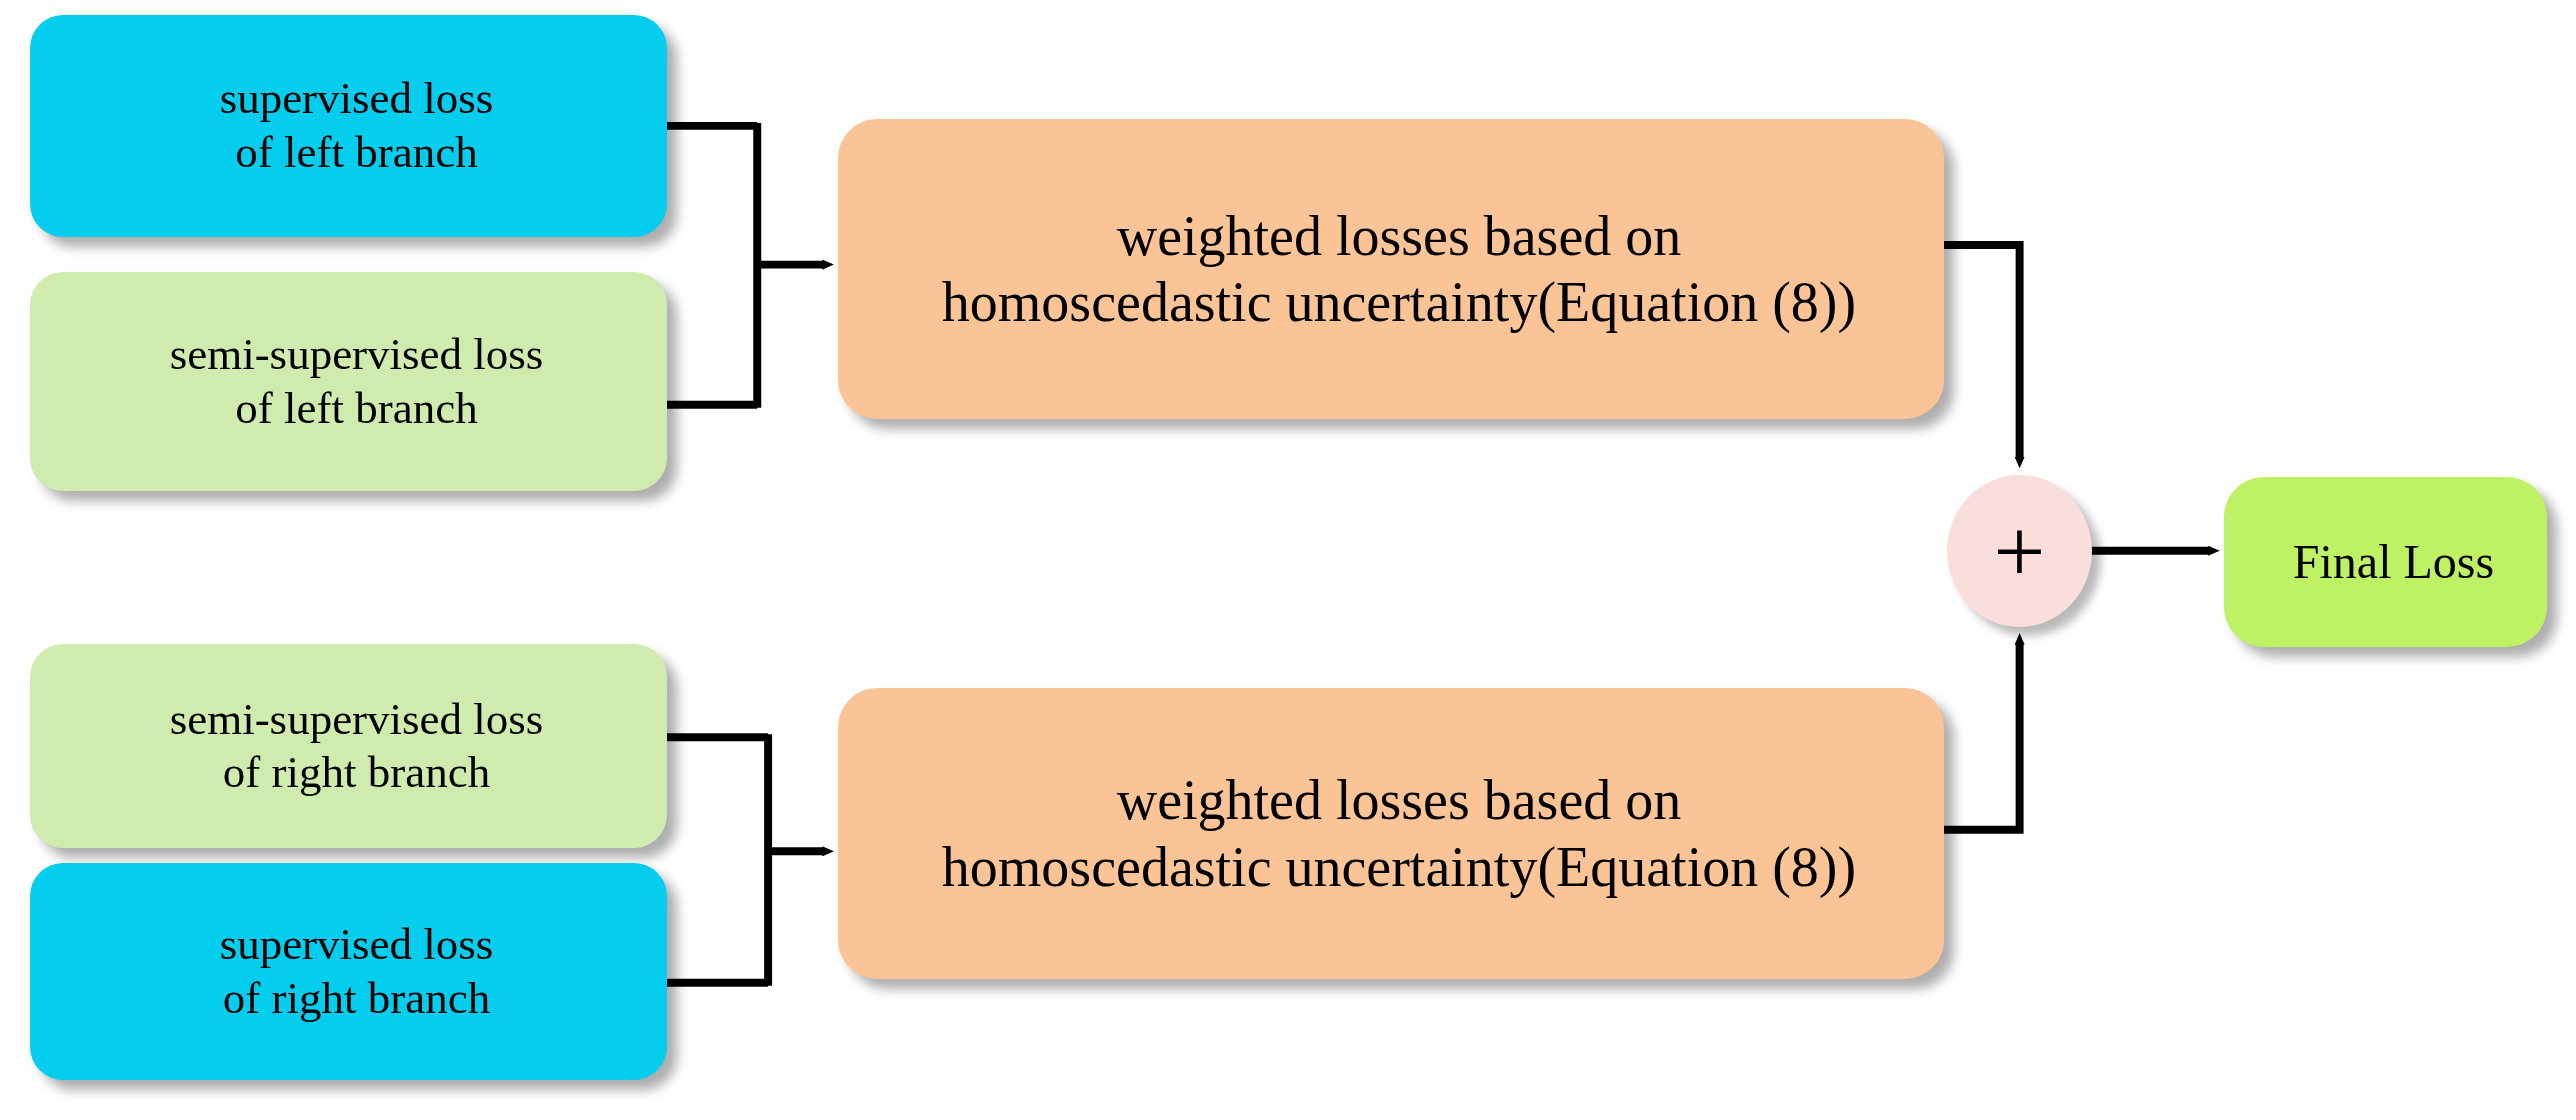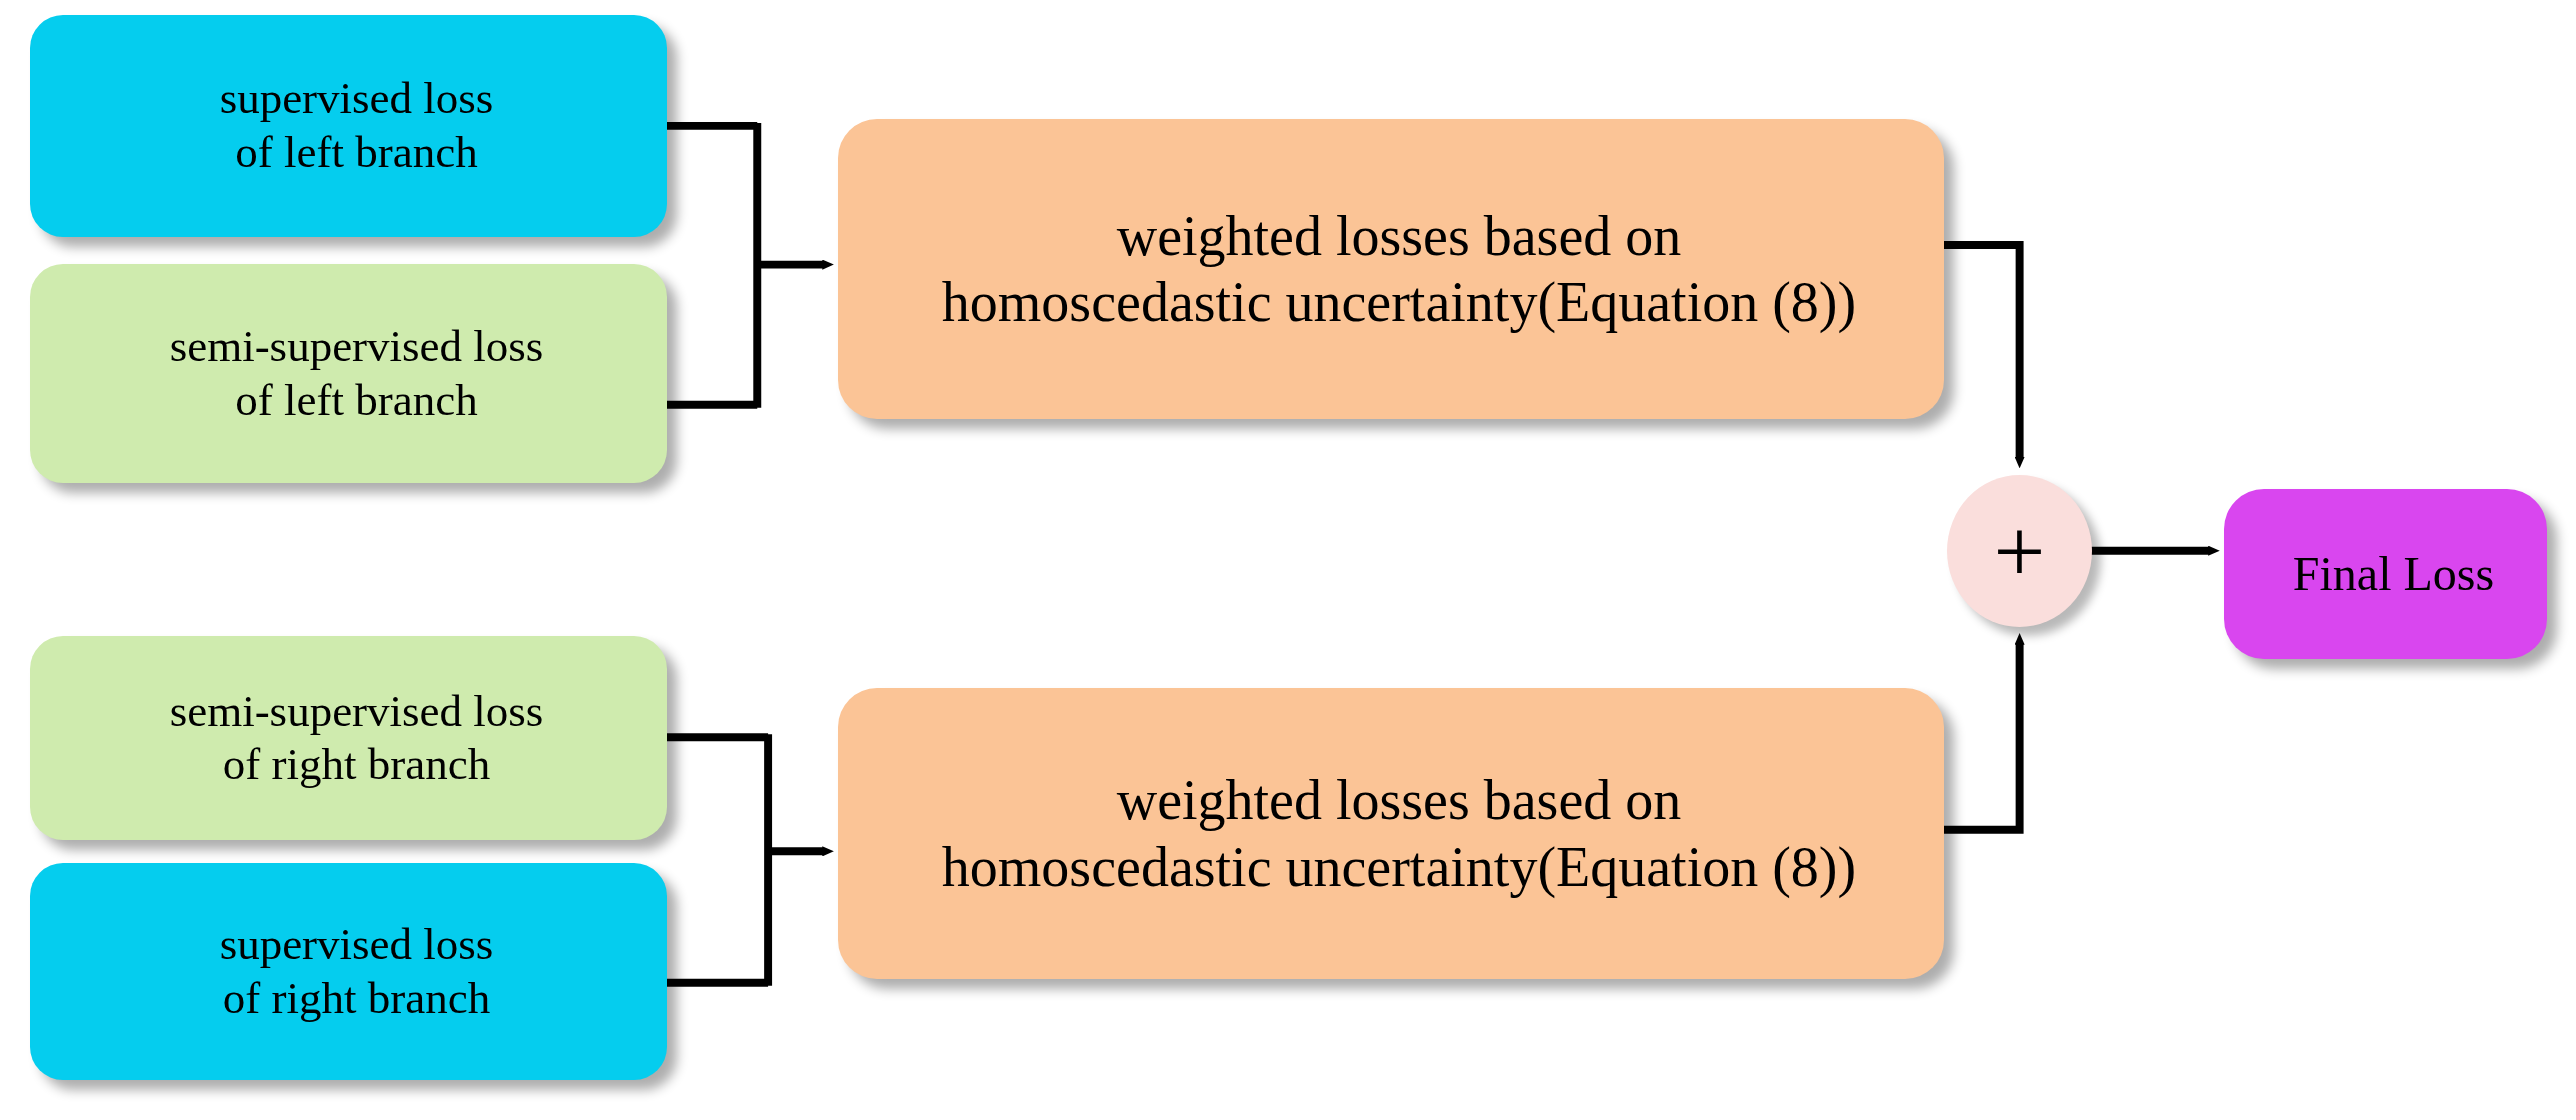--- a/index.html
+++ b/index.html
@@ -26,23 +26,23 @@
     box-shadow: 10px 10px 11.6px rgba(0,0,0,0.32);
     line-height: 1.18;
   }
   .node .label {
     white-space: pre-line;
     display: block;
     width: 100%;
     padding-left: 16px;
   }
   .box-cyan   { background: #05CDEE; border-radius: 33px; }
-  .box-green  { background: #CFEBAE; border-radius: 33px; }
+  .box-green  { background: #CFEBAE; border-radius: 33px; margin-top: 8px; }
   .box-orange { background: #FBC496; border-radius: 39px; }
-  .box-pink   { background: #d946ef; border-radius: 40px; margin-top: 12px; }
+  .box-pink   { background: #bef264; border-radius: 40px; }
 
   .ellipse-pink {
     position: absolute;
     background: #FADEDC;
     border-radius: 50%;
     box-shadow: 8.7px 8.7px 10px rgba(0,0,0,0.28);
   }
   .plus-glyph {
     position: absolute;
     color: #000000;

